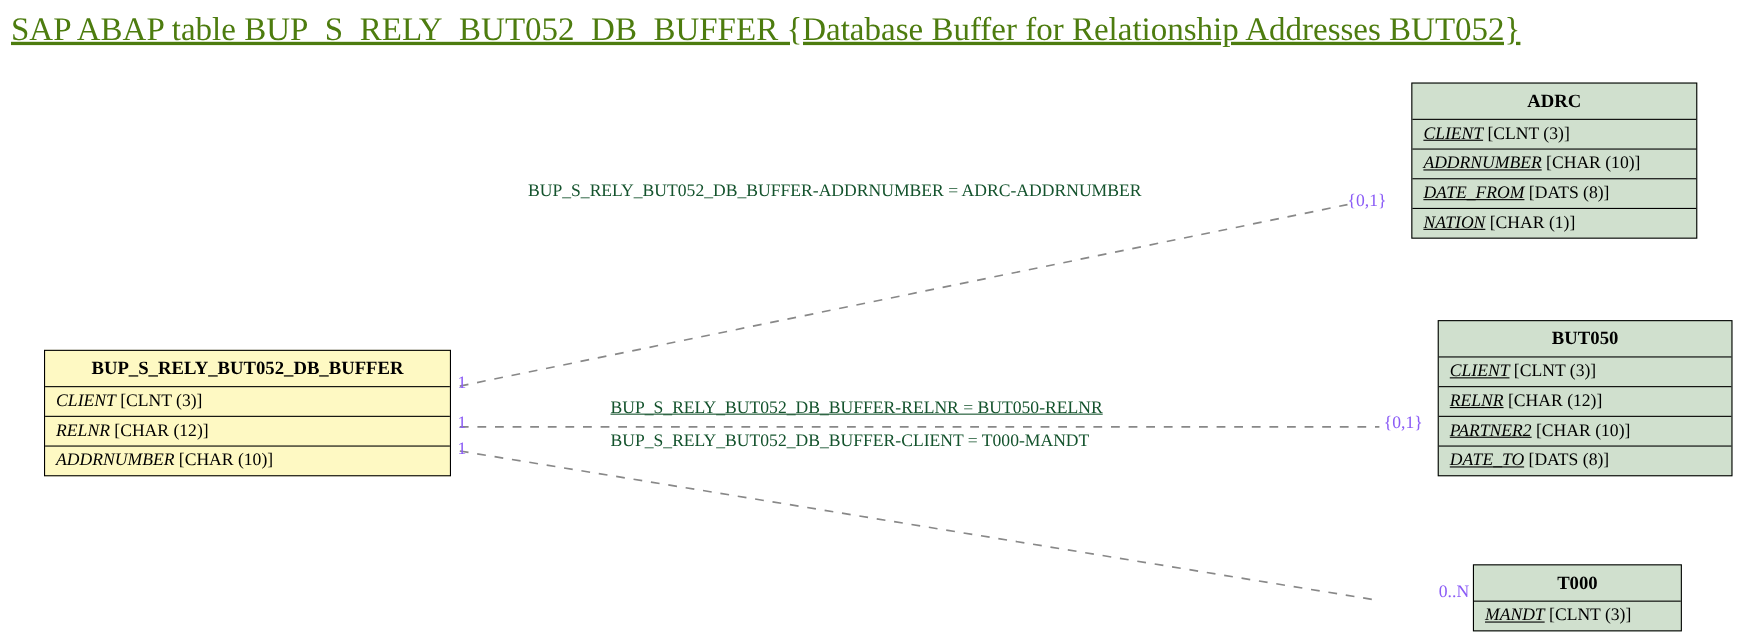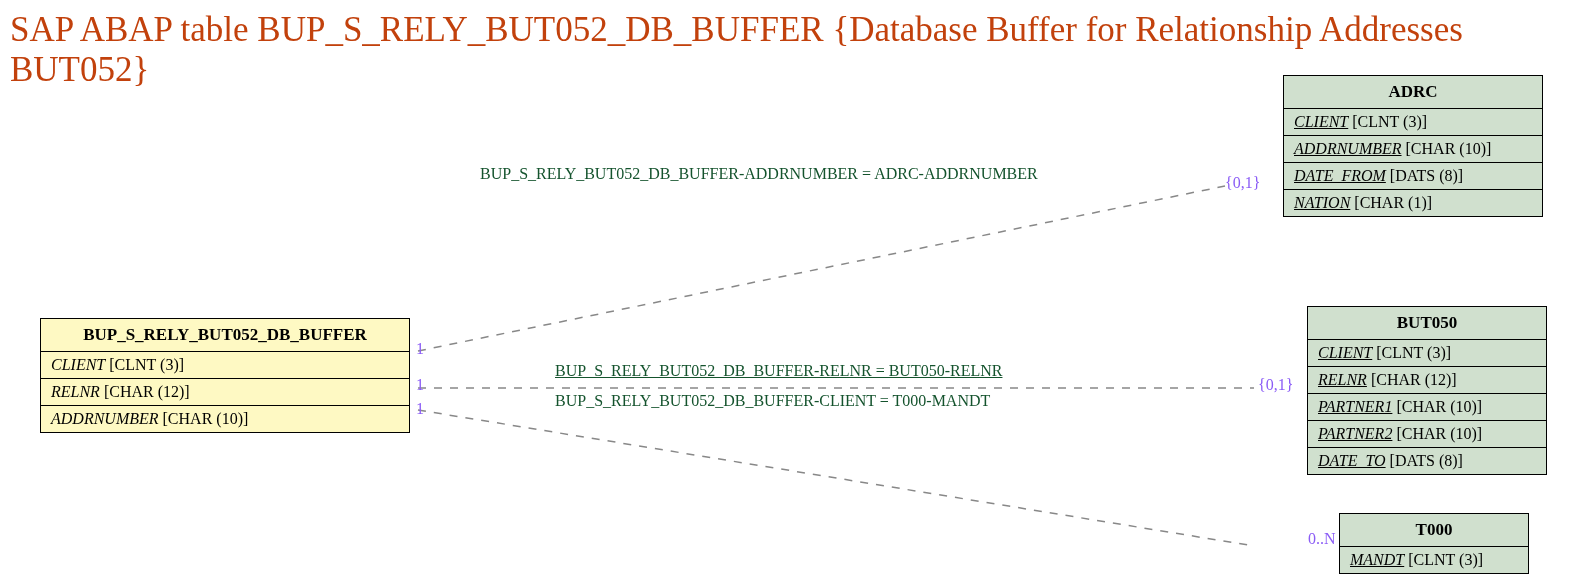--- a/index.html
+++ b/index.html
@@ -9,22 +9,23 @@
     height: 577px;
     font-family: Georgia, "Times New Roman", serif;
     background: #ffffff;
     position: relative;
     overflow: hidden;
   }
   .title {
     position: absolute;
     top: 10px;
     left: 10px;
-    font-size: 35px;
-    color: #c2410c;
+    font-size: 30px;
+    color: #4d7c0f;
+    text-decoration: underline;
   }
   .entity {
     position: absolute;
     border: 1px solid #000;
     box-sizing: border-box;
   }
   .entity .header {
     font-weight: bold;
     text-align: center;
     padding: 6px 10px;
@@ -86,25 +87,24 @@
 </div>
 
 <div class="entity ref-entity" style="left:1283px; top:75px; width:260px;">
   <div class="header">ADRC</div>
   <div class="row"><span class="underline-key">CLIENT</span><span class="type"> [CLNT (3)]</span></div>
   <div class="row"><span class="underline-key">ADDRNUMBER</span><span class="type"> [CHAR (10)]</span></div>
   <div class="row"><span class="underline-key">DATE_FROM</span><span class="type"> [DATS (8)]</span></div>
   <div class="row"><span class="underline-key">NATION</span><span class="type"> [CHAR (1)]</span></div>
 </div>
 
-<div class="entity ref-entity" style="left:1307px; top:306px; width:240px;">
+<div class="entity ref-entity" style="left:1307px; top:291px; width:268px;">
   <div class="header">BUT050</div>
   <div class="row"><span class="underline-key">CLIENT</span><span class="type"> [CLNT (3)]</span></div>
   <div class="row"><span class="underline-key">RELNR</span><span class="type"> [CHAR (12)]</span></div>
-  <div class="row"><span class="underline-key">PARTNER1</span><span class="type"> [CHAR (10)]</span></div>
   <div class="row"><span class="underline-key">PARTNER2</span><span class="type"> [CHAR (10)]</span></div>
   <div class="row"><span class="underline-key">DATE_TO</span><span class="type"> [DATS (8)]</span></div>
 </div>
 
 <div class="entity ref-entity" style="left:1339px; top:513px; width:190px;">
   <div class="header">T000</div>
   <div class="row"><span class="underline-key">MANDT</span><span class="type"> [CLNT (3)]</span></div>
 </div>
 
 <div class="rel-label" style="left:480px; top:165px;">BUP_S_RELY_BUT052_DB_BUFFER-ADDRNUMBER = ADRC-ADDRNUMBER</div>

